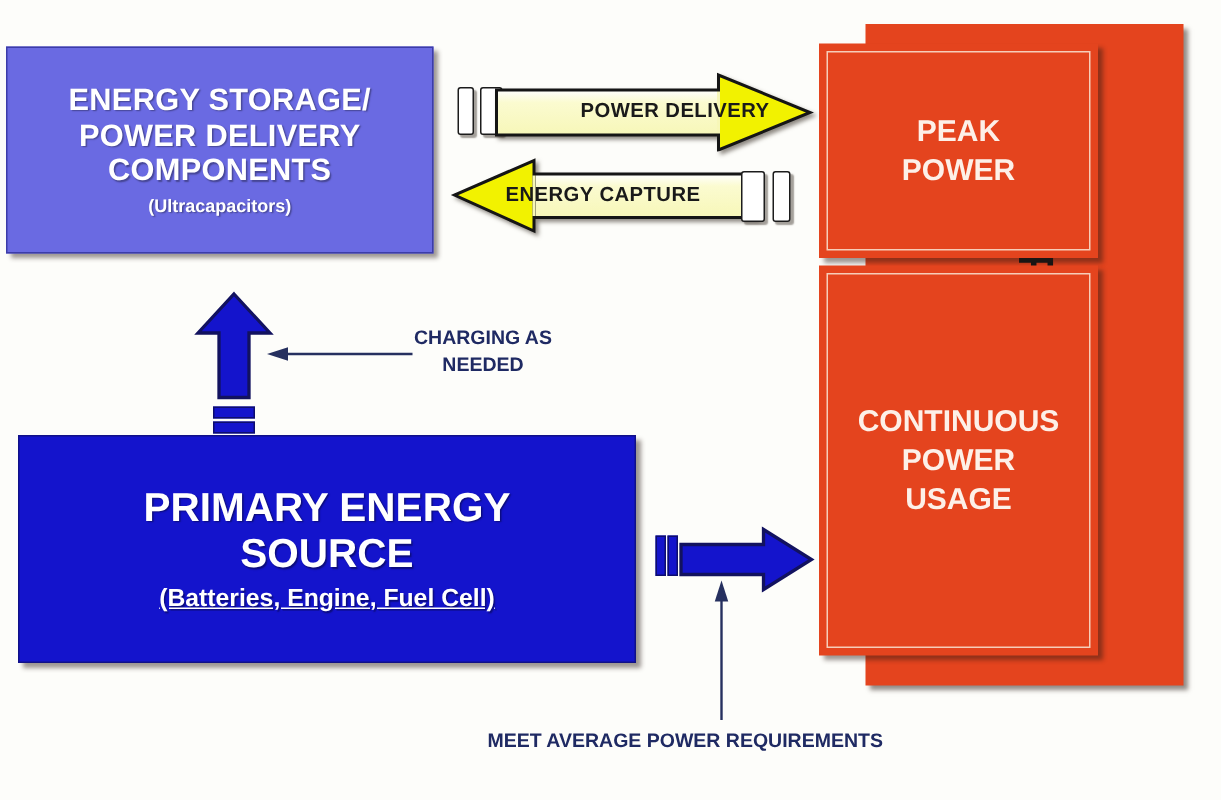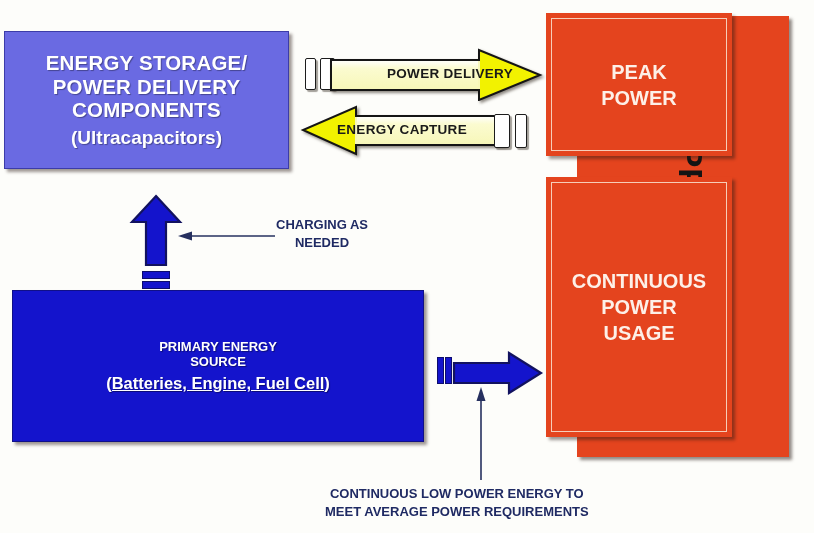--- a/index.html
+++ b/index.html
@@ -31,30 +31,30 @@
   }
 
   
   #storage-box{
     left:4px; top:31px; width:285px; height:138px;
     background:#6a6ae2;
     border:1px solid #3c3ca8;
     text-shadow:1px 1px 1px rgba(0,0,0,.35);
   }
   #storage-box .l1{font-size:20.5px;font-weight:bold;letter-spacing:.2px;}
-  #storage-box .l2{font-size:19px;font-weight:bold;margin-top:5px;}
+  #storage-box .l2{font-size:12px;font-weight:bold;margin-top:5px;}
 
   
   #primary-box{
     left:12px; top:290px; width:412px; height:152px;
     background:#1414cc;
     border:1px solid #101088;
     text-shadow:1px 1px 1px rgba(0,0,0,.4);
   }
-  #primary-box .l1{font-size:13px;font-weight:bold;}
+  #primary-box .l1{font-size:27px;font-weight:bold;}
   #primary-box .l2{font-size:16.5px;font-weight:bold;margin-top:4px;text-decoration:underline;}
 
   
   #application-panel{
     position:absolute;
     left:577px; top:16px; width:212px; height:441px;
     background:#e4441e;
     box-shadow:3px 3px 3px rgba(40,25,20,.5);
   }
   #application-label{
@@ -80,21 +80,21 @@
     font-size:20px;font-weight:bold;
     line-height:1.3;
     box-shadow:3px 3px 3px rgba(40,25,20,.45);
   }
   .app-subbox .inner-rule{
     position:absolute;
     left:5px;top:5px;right:5px;bottom:5px;
     border:1px solid #f6cdb9;
     pointer-events:none;
   }
-  #peak-box{ left:546px; top:13px; width:186px; height:143px; }
+  #peak-box{ left:546px; top:29px; width:186px; height:143px; }
   #continuous-box{ left:546px; top:177px; width:186px; height:260px; }
 
   
   .yarrow-wrap{position:absolute;}
   .yarrow-svg{display:block;filter:drop-shadow(2px 2px 1.5px rgba(30,20,10,.5));}
   .yarrow-label{
     position:absolute;
     color:#1a1a1a;
     font-size:13.5px;
     font-weight:bold;
@@ -239,17 +239,16 @@
 
   <svg class="blue-arrow-svg" id="right-arrow" width="92" height="46" viewBox="0 0 92 46">
     <path d="M2,13 L57,13 L57,3 L89,23 L57,43 L57,33 L2,33 Z" fill="#1414cc" stroke="#12125f" stroke-width="2.2" stroke-linejoin="miter"></path>
   </svg>
 
   <svg class="leader-svg" id="bottom-leader" width="22" height="96" viewBox="0 0 22 96">
     <line x1="11" y1="95" x2="11" y2="14" stroke="#26305f" stroke-width="1.6"></line>
     <path d="M11,2 L6.5,16 L15.5,16 Z" fill="#26305f"></path>
   </svg>
   <div class="caption" id="bottom-caption">
-    <div>CONTINUOUS LOW POWER ENERGY TO</div>
     <div>MEET AVERAGE POWER REQUIREMENTS</div>
   </div>
 
 </div>
 
 </body></html>

